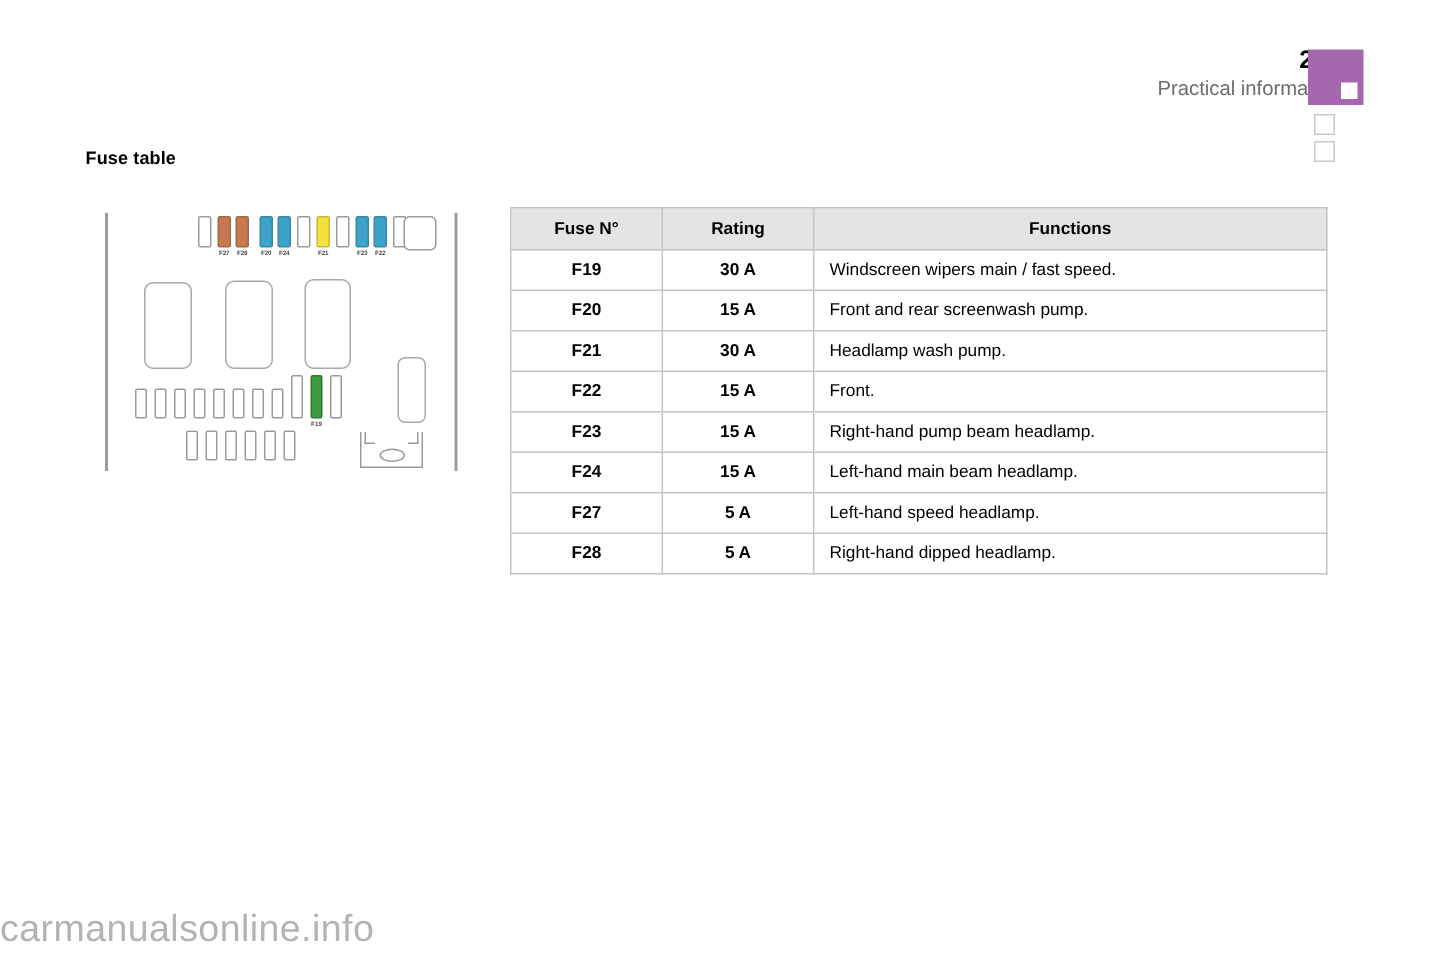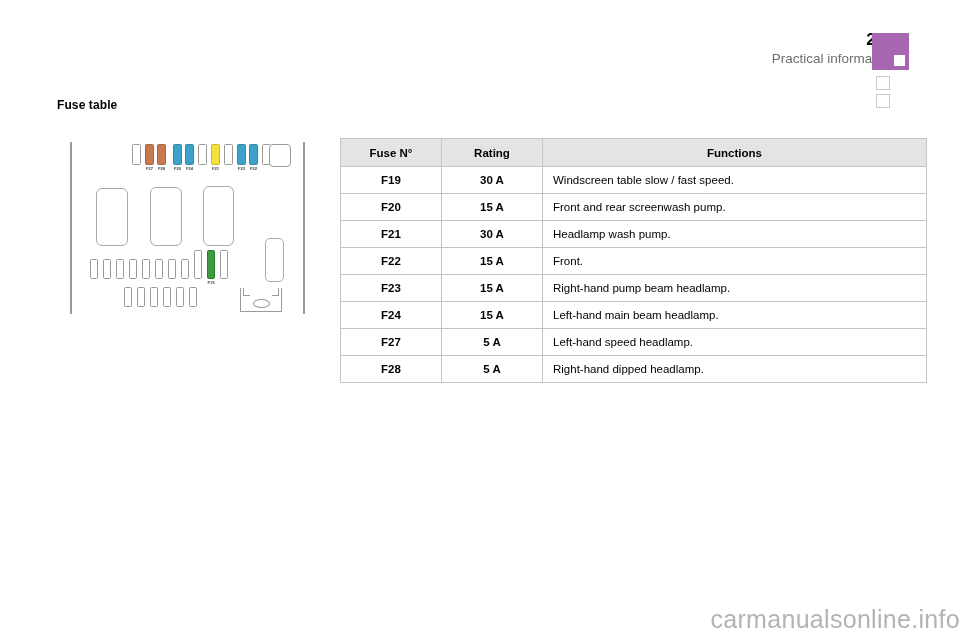--- a/index.html
+++ b/index.html
@@ -245,21 +245,21 @@
     border: 1.2px solid #9a9a9a;
     border-radius: 50%;
     box-sizing: border-box;
   }
 
   
   #fuse-table-wrap {
     position: absolute;
     left: 340px;
     top: 138px;
-    width: 587px;
+    width: 545px;
   }
   table#fuse-table {
     width: 100%;
     border-collapse: collapse;
     table-layout: fixed;
   }
   #fuse-table th,
   #fuse-table td {
     border: 1px solid #c4c4c4;
     height: 27px;
@@ -286,21 +286,21 @@
   .col-fuse     { width: 101px; }
   .col-rating   { width: 101px; }
   .col-function { width: auto; }
 
   
   #watermark {
     position: absolute;
     left: 0;
     right: 0;
     bottom: 6px;
-    text-align: right;
+    text-align: left;
     font-size: 25px;
     color: #b3b3b3;
     letter-spacing: 0.3px;
     font-family: "Liberation Sans", sans-serif;
   }
 </style>
 </head>
 <body>
 
 <div id="page-header">
@@ -389,21 +389,21 @@
       <tr>
         <th>Fuse N°</th>
         <th>Rating</th>
         <th>Functions</th>
       </tr>
     </thead>
     <tbody id="fuse-table-body">
         <tr>
           <td class="cell-fuse">F19</td>
           <td class="cell-rating">30 A</td>
-          <td class="cell-function">Windscreen table slow / fast speed.</td>
+          <td class="cell-function">Windscreen wipers main / fast speed.</td>
         </tr>
         <tr>
           <td class="cell-fuse">F20</td>
           <td class="cell-rating">15 A</td>
           <td class="cell-function">Front and rear screenwash pump.</td>
         </tr>
         <tr>
           <td class="cell-fuse">F21</td>
           <td class="cell-rating">30 A</td>
           <td class="cell-function">Headlamp wash pump.</td>

